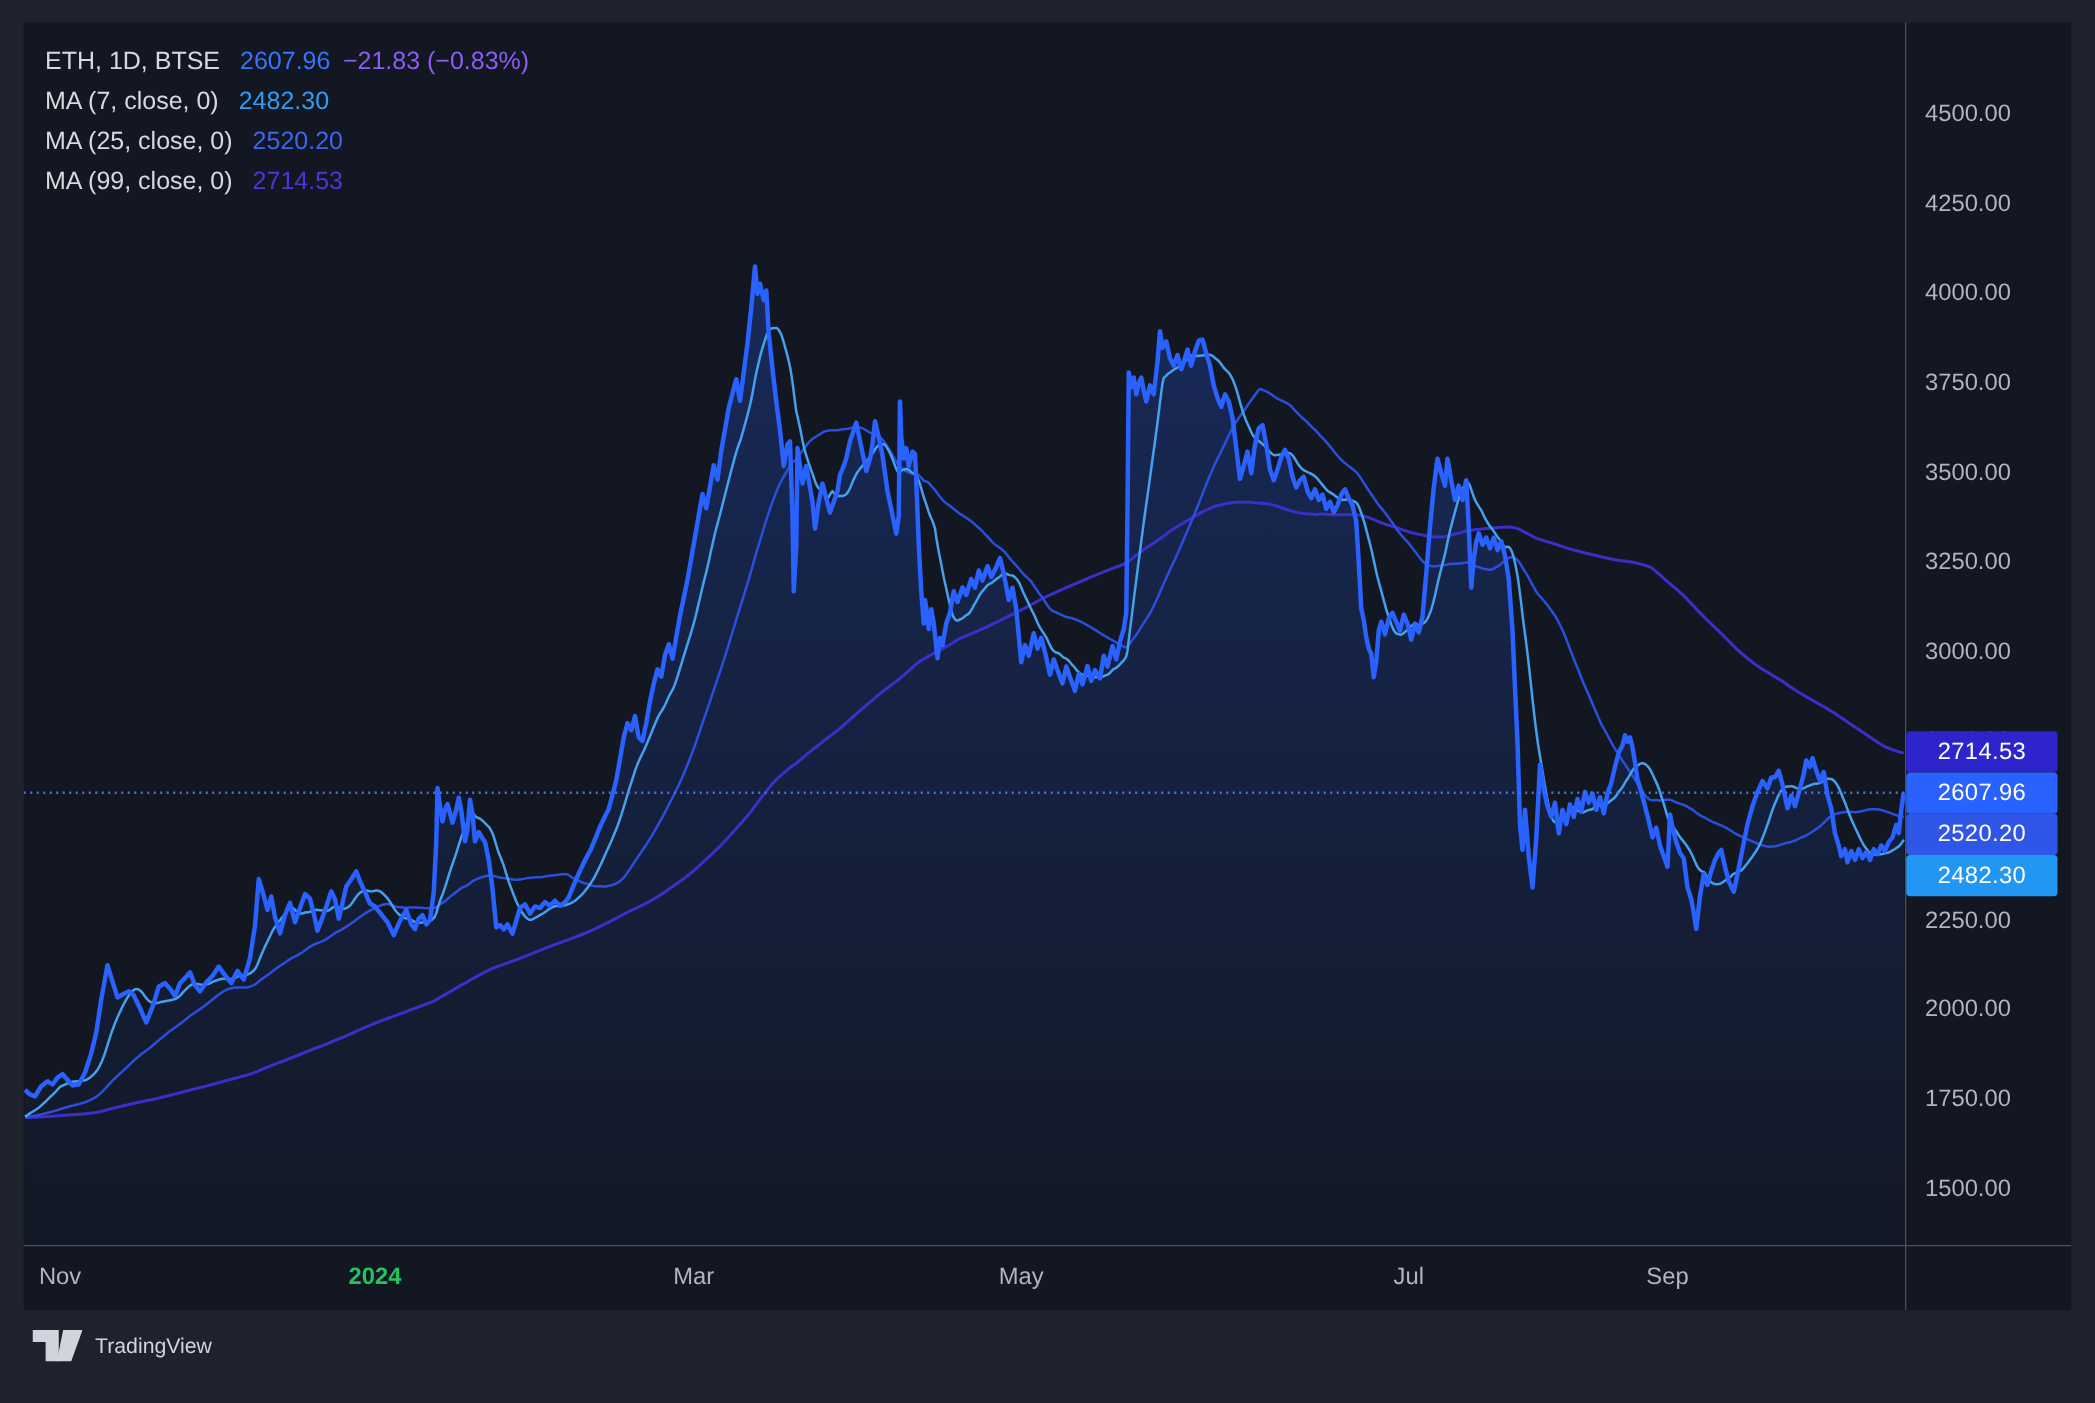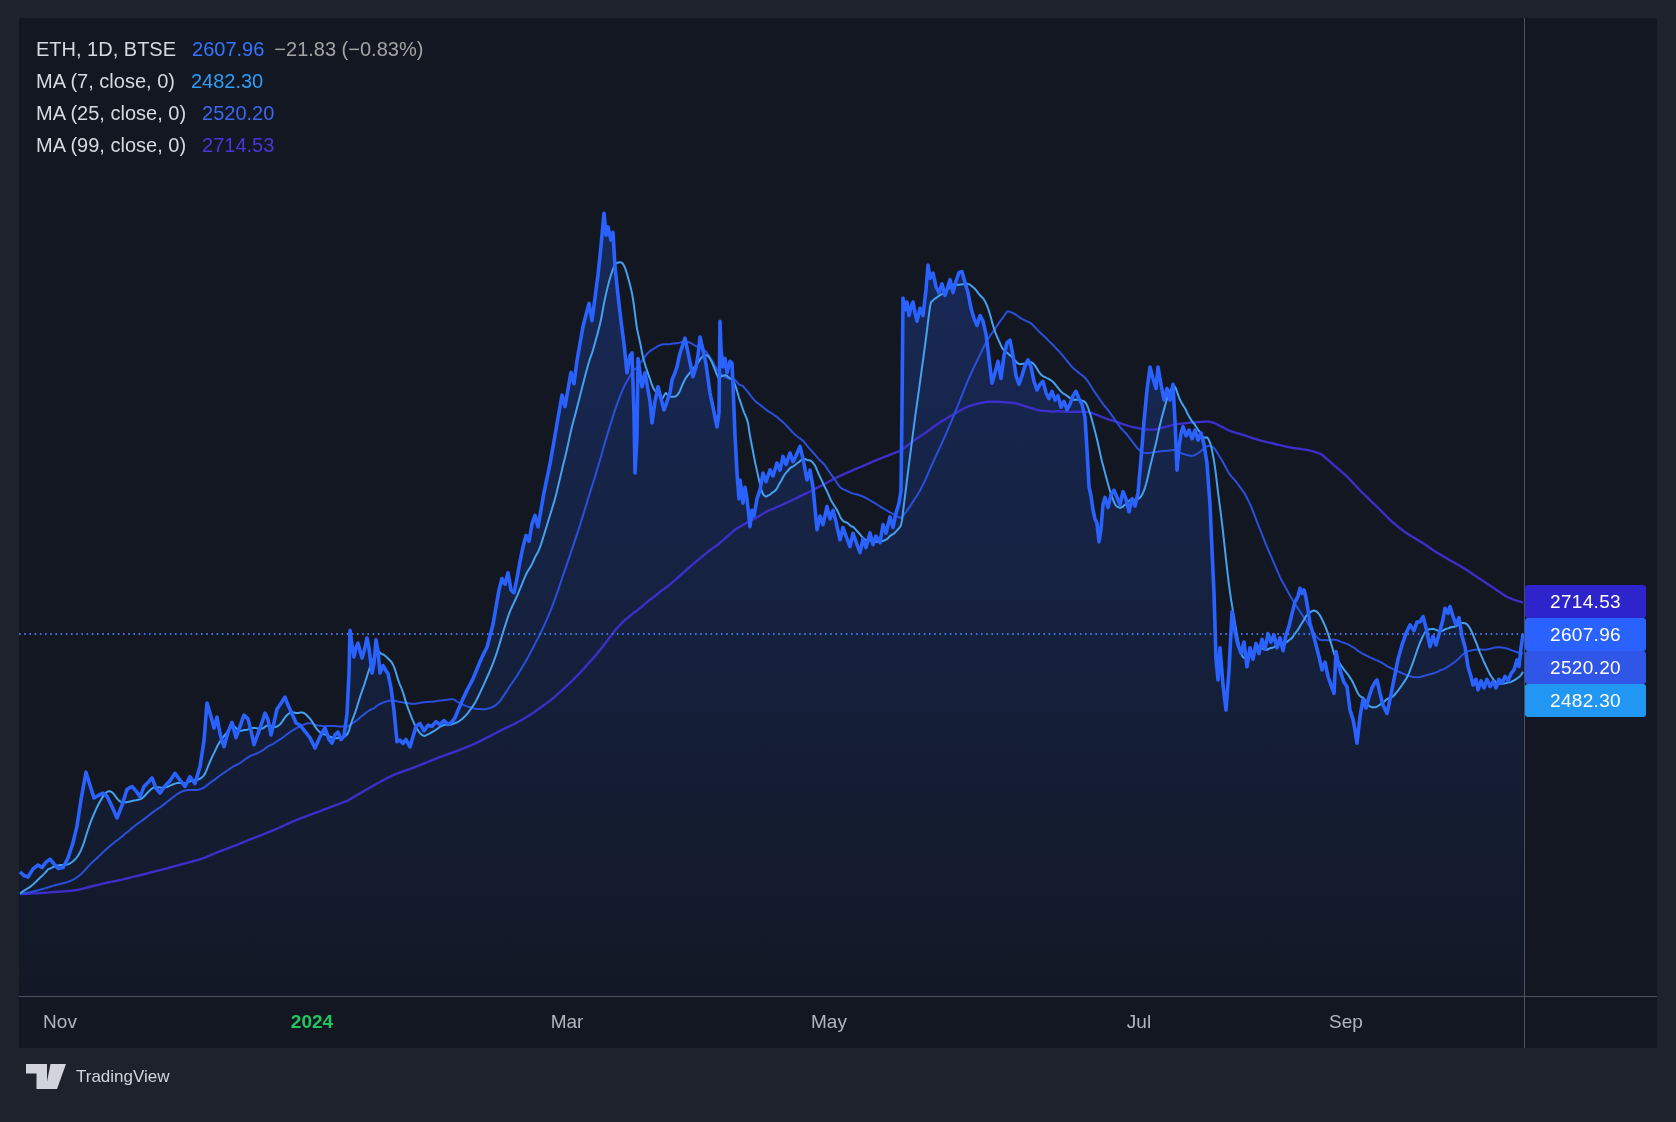--- a/index.html
+++ b/index.html
@@ -10,21 +10,21 @@
   
   .v-axis-line{position:absolute;left:1524px;top:18px;width:1px;height:1030px;background:#4c5160;}
   .h-axis-line{position:absolute;left:19px;top:996px;width:1638px;height:1px;background:#4c5160;}
   
   #price-scale{position:absolute;left:1525px;top:18px;width:132px;height:978px;}
   .y-tick{position:absolute;left:15px;width:112px;color:#b2b5be;font-size:19px;line-height:22px;text-align:left;}
   .price-badge{position:absolute;left:1px;width:121px;height:33px;border-radius:3px;color:#ffffff;
                font-size:19px;display:flex;align-items:center;justify-content:center;letter-spacing:.3px;}
   
   #time-scale{position:absolute;left:19px;top:997px;width:1505px;height:51px;}
-  .x-label{position:absolute;top:14px;transform:translateX(-50%);color:#b2b5be;font-size:19px;white-space:nowrap;margin-left:12px;}
+  .x-label{position:absolute;top:14px;transform:translateX(-50%);color:#b2b5be;font-size:19px;white-space:nowrap;}
   .x-label.bold{font-weight:bold;color:#22c55e;}
   
   #legend{position:absolute;left:36px;top:33px;}
   .legend-row{height:32px;display:flex;align-items:center;font-size:20px;color:#d6d9e0;white-space:nowrap;}
   .legend-row .val{margin-left:16px;}
   .legend-row .chg{margin-left:10px;}
   
   #footer{position:absolute;left:26px;top:1064px;display:flex;align-items:center;}
   #logo-mark{width:40px;height:26px;}
   #logo-text{margin-left:10px;color:#d1d4dc;font-size:17px;font-weight:500;}
@@ -56,36 +56,51 @@
     </g>
   </svg>
 
   <div class="v-axis-line"></div>
   <div class="h-axis-line"></div>
 
   <div id="legend">
     <div class="legend-row">
       <span>ETH, 1D, BTSE</span>
       <span class="val" id="legend-price" style="color: rgb(53, 117, 255);">2607.96</span>
-      <span class="chg" id="legend-change" style="color: #a3a3a3;">−21.83 (−0.83%)</span>
+      <span class="chg" id="legend-change" style="color: #8b5cf6;">−21.83 (−0.83%)</span>
     </div>
     <div class="legend-row">
       <span>MA (7, close, 0)</span>
       <span class="val" id="ma7-val" style="color: rgb(47, 157, 245);">2482.30</span>
     </div>
     <div class="legend-row">
       <span>MA (25, close, 0)</span>
       <span class="val" id="ma25-val" style="color: rgb(60, 102, 240);">2520.20</span>
     </div>
     <div class="legend-row">
       <span>MA (99, close, 0)</span>
       <span class="val" id="ma99-val" style="color: rgb(74, 54, 217);">2714.53</span>
     </div>
   </div>
 
+  <div id="price-scale">
+      <div class="y-tick" style="top: 63.0032px;">4500.00</div>
+      <div class="y-tick" style="top: 134.628px;">4250.00</div>
+      <div class="y-tick" style="top: 206.254px;">4000.00</div>
+      <div class="y-tick" style="top: 277.879px;">3750.00</div>
+      <div class="y-tick" style="top: 349.504px;">3500.00</div>
+      <div class="y-tick" style="top: 421.13px;">3250.00</div>
+      <div class="y-tick" style="top: 492.755px;">3000.00</div>
+      <div class="y-tick" style="top: 564.38px;">2750.00</div>
+      <div class="y-tick" style="top: 636.005px;">2500.00</div>
+      <div class="y-tick" style="top: 707.631px;">2250.00</div>
+      <div class="y-tick" style="top: 779.256px;">2000.00</div>
+      <div class="y-tick" style="top: 850.881px;">1750.00</div>
+      <div class="y-tick" style="top: 922.506px;">1500.00</div>
+    </div>
   <div id="badge-layer">
       <div class="price-badge" style="background: rgb(45, 36, 203); left: 1525px; top: 585px; position: absolute;">2714.53</div>
       <div class="price-badge" style="background: rgb(41, 98, 255); left: 1525px; top: 618px; position: absolute;">2607.96</div>
       <div class="price-badge" style="background: rgb(47, 86, 230); left: 1525px; top: 651px; position: absolute;">2520.20</div>
       <div class="price-badge" style="background: rgb(33, 150, 243); left: 1525px; top: 684px; position: absolute;">2482.30</div>
     </div>
   <div id="time-scale">
       <div class="x-label" style="left: 29px;">Nov</div>
       <div class="x-label bold" style="left: 281px;">2024</div>
       <div class="x-label" style="left: 536px;">Mar</div>

